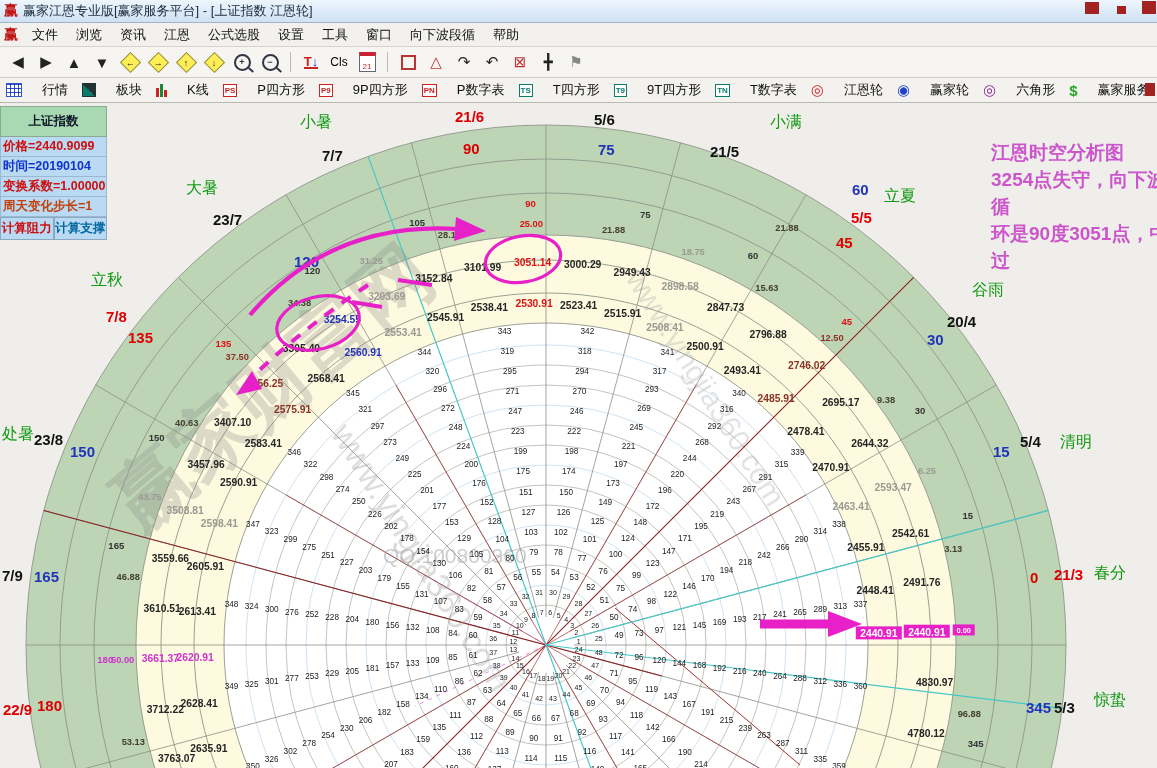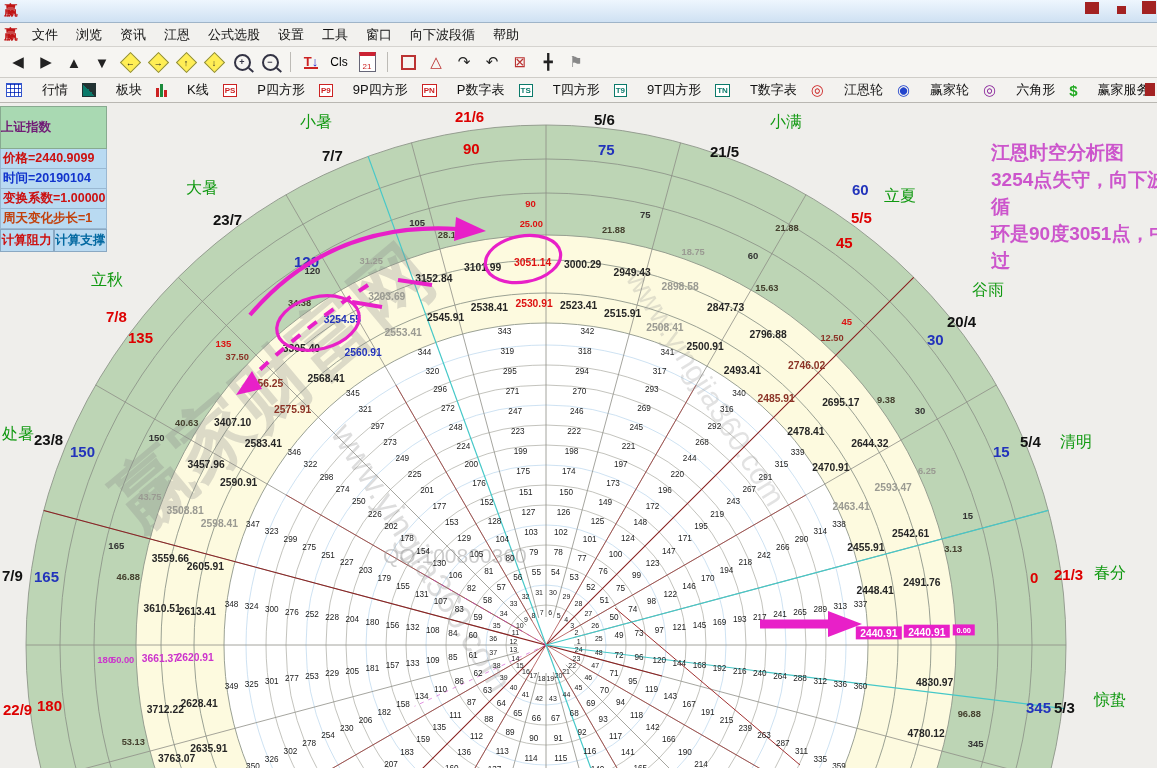--- a/index.html
+++ b/index.html
@@ -44,32 +44,33 @@
   .klineico{display:flex;align-items:flex-end;gap:1px;height:14px;}
   .klineico i{width:3px;background:#c22;display:block;}
   .klineico i:nth-child(2){background:#1a8a3a;}
   .target{font-size:15px;font-weight:bold;line-height:14px;}
   .dollar{color:#2a2;font-weight:bold;font-size:15px;}
   
   #main{position:relative;width:1157px;height:668px;background:#efeeeb;}
   #wheel-svg{position:absolute;left:0;top:0;}
   
   #info-panel{position:absolute;left:0;top:3px;width:107px;font-size:12.5px;z-index:5;}
-  #info-title{background:#a9d9b2;color:#701a75;font-weight:bold;text-align:left;padding:12px 0;border:1px solid #88aa90;}
+  #info-title{background:#a9d9b2;color:#0f172a;font-weight:bold;text-align:center;padding:6px 0;border:1px solid #88aa90;}
   .info-row{background:#b9daf2;border:1px solid #9ab8d2;border-top:none;padding:1px 2px;font-weight:bold;white-space:nowrap;overflow:hidden;}
   #info-buttons{display:flex;}
   .info-btn{flex:1;background:#b9daf2;border:1px solid #8aa8c2;text-align:center;padding:2px 0;font-weight:bold;cursor:default;}
   
   #note{position:absolute;left:991px;top:36px;width:212px;font-size:19px;line-height:27px;font-weight:bold;z-index:4;}
 </style>
 </head>
 <body>
 
 <div id="titlebar">
   <span class="logo">赢</span>
+  <span>赢家江恩专业版[赢家服务平台] - [上证指数 江恩轮]</span>
   <span class="artifact" style="left:1085px;top:2px;width:14px;height:12px"></span>
   <span class="artifact" style="left:1117px;top:6px;width:9px;height:8px"></span>
   <span class="artifact" style="left:1142px;top:1px;width:14px;height:13px"></span>
 </div>
 
 <div id="menubar">
   <span class="logo">赢</span>
   <span id="menu-items" style="display:flex">
       <span class="menu-item">文件</span>
       <span class="menu-item">浏览</span>

